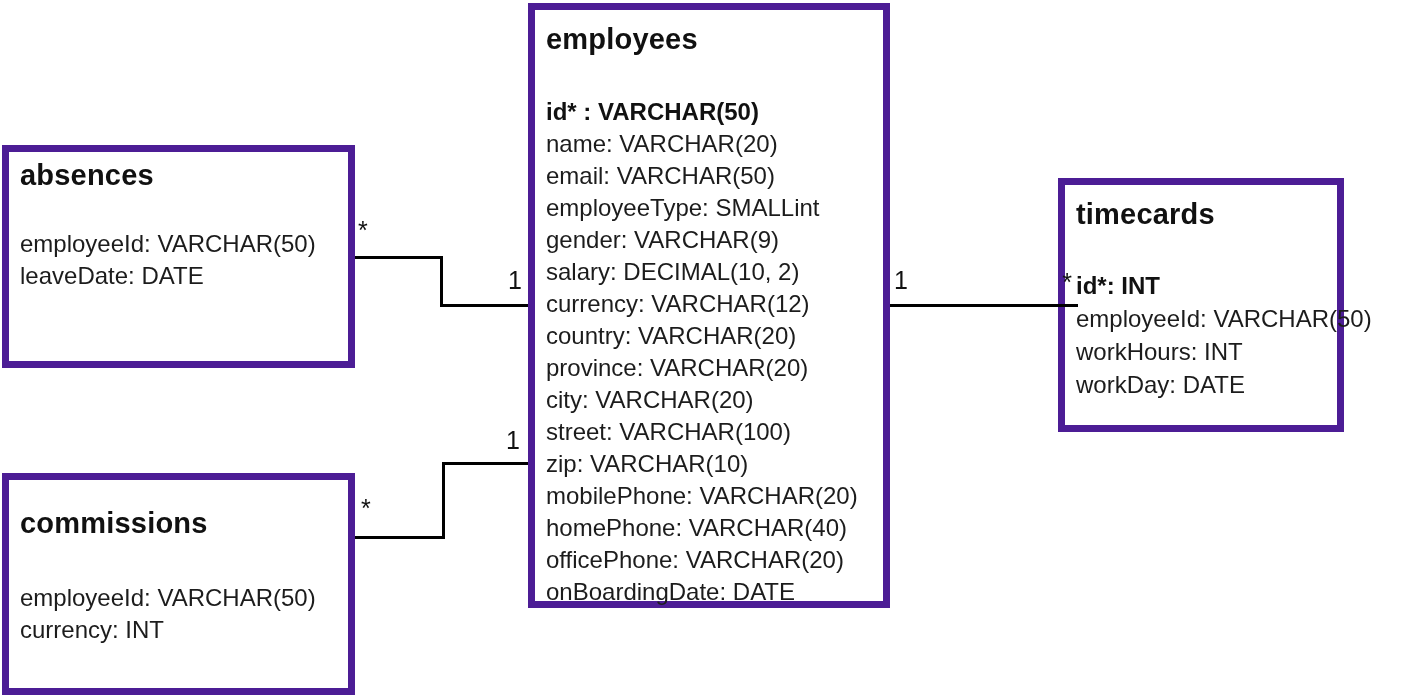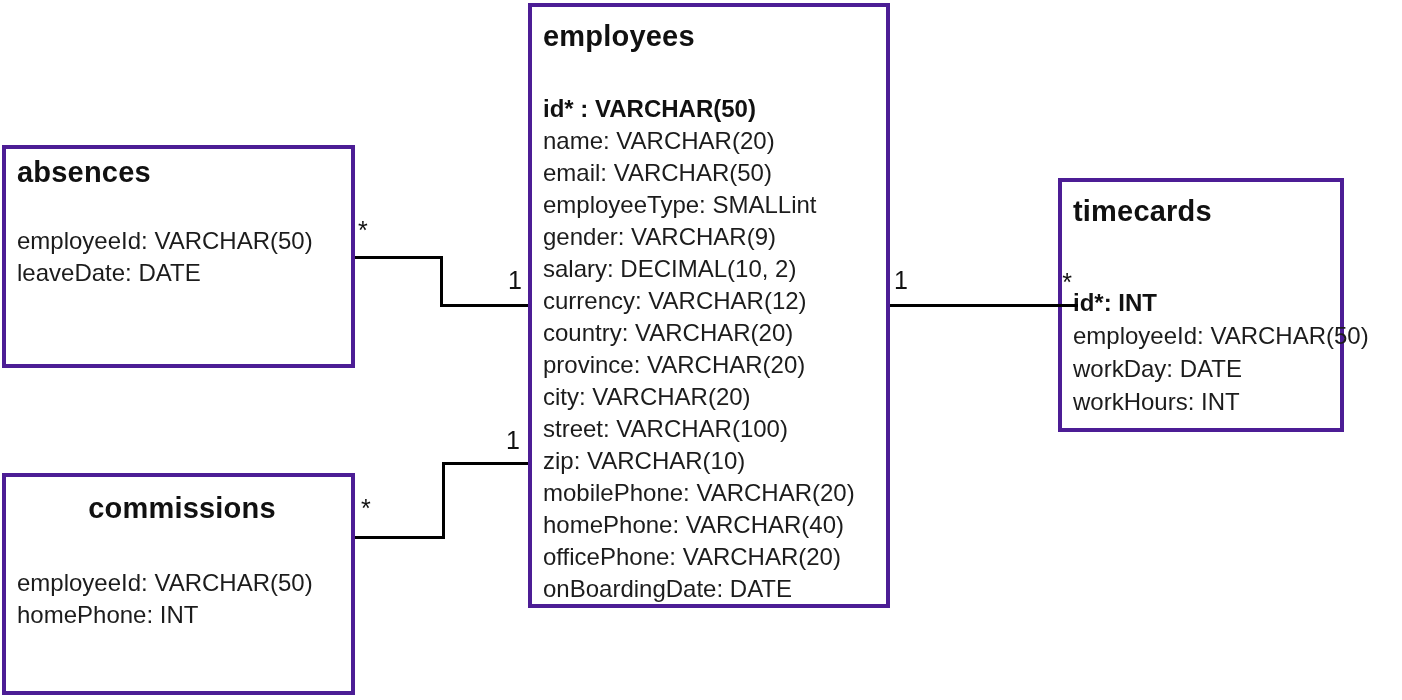--- a/index.html
+++ b/index.html
@@ -7,21 +7,21 @@
     position: relative;
     width: 1402px;
     height: 700px;
     background: #ffffff;
     font-family: "Liberation Sans", "DejaVu Sans", sans-serif;
     overflow: hidden;
   }
   .entity {
     position: absolute;
     box-sizing: border-box;
-    border: 4px solid #4c1d95;
+    border: 7px solid #4c1d95;
     background: #ffffff;
     padding-left: 11px;
     padding-right: 4px;
   }
   .entity-title {
     font-weight: bold;
     font-size: 29px;
     line-height: 38px;
     color: #111111;
     letter-spacing: 0.2px;
@@ -31,28 +31,28 @@
     line-height: 32px;
     color: #1c1c1c;
     white-space: nowrap;
   }
   .fields .field.pk { font-weight: bold; color: #111111; }
   
   #e-absences    { left: 2px;    top: 145px; width: 353px; height: 223px; }
   #e-absences    .entity-title { margin-top: 4px; }
   #e-absences    .fields { margin-top: 34px; }
   #e-commissions { left: 2px;    top: 473px; width: 353px; height: 222px; }
-  #e-commissions .entity-title { margin-top: 12px; text-align: center; }
+  #e-commissions .entity-title { margin-top: 24px; }
   #e-commissions .fields { margin-top: 40px; }
   #e-employees   { left: 528px;  top: 3px;   width: 362px; height: 605px; }
   #e-employees   .entity-title { margin-top: 10px; }
   #e-employees   .fields { margin-top: 38px; }
   #e-timecards   { left: 1058px; top: 178px; width: 286px; height: 254px; }
   #e-timecards   .entity-title { margin-top: 10px; }
-  #e-timecards   .fields { margin-top: 56px; line-height: 33px; }
+  #e-timecards   .fields { margin-top: 36px; line-height: 33px; }
   
   .seg { position: absolute; background: #000000; }
   #r1-a { left: 355px;  top: 256px; width: 86px;  height: 3px; }
   #r1-b { left: 440px;  top: 256px; width: 3px;   height: 51px; }
   #r1-c { left: 440px;  top: 304px; width: 88px;  height: 3px; }
   #r2-a { left: 442px;  top: 462px; width: 86px;  height: 3px; }
   #r2-b { left: 442px;  top: 462px; width: 3px;   height: 77px; }
   #r2-c { left: 355px;  top: 536px; width: 90px;  height: 3px; }
   #r3-a { left: 890px;  top: 304px; width: 188px; height: 3px; }
   
@@ -79,21 +79,21 @@
     <div class="fields">
         <div class="field">employeeId: VARCHAR(50)</div>
         <div class="field">leaveDate: DATE</div>
       </div>
   </div>
 
   <div class="entity" id="e-commissions">
     <div class="entity-title">commissions</div>
     <div class="fields">
         <div class="field">employeeId: VARCHAR(50)</div>
-        <div class="field">homePhone: INT</div>
+        <div class="field">currency: INT</div>
       </div>
   </div>
 
   <div class="entity" id="e-employees">
     <div class="entity-title">employees</div>
     <div class="fields">
         <div class="field pk">id* : VARCHAR(50)</div>
         <div class="field">name: VARCHAR(20)</div>
         <div class="field">email: VARCHAR(50)</div>
         <div class="field">employeeType: SMALLint</div>
@@ -110,22 +110,22 @@
         <div class="field">officePhone: VARCHAR(20)</div>
         <div class="field">onBoardingDate: DATE</div>
       </div>
   </div>
 
   <div class="entity" id="e-timecards">
     <div class="entity-title">timecards</div>
     <div class="fields">
         <div class="field pk">id*: INT</div>
         <div class="field">employeeId: VARCHAR(50)</div>
+        <div class="field">workHours: INT</div>
         <div class="field">workDay: DATE</div>
-        <div class="field">workHours: INT</div>
       </div>
   </div>
 
   <div class="seg" id="r1-a"></div>
   <div class="seg" id="r1-b"></div>
   <div class="seg" id="r1-c"></div>
   <span class="card" id="c-r1-from">*</span>
   <span class="card" id="c-r1-to">1</span>
 
   <div class="seg" id="r2-a"></div>

